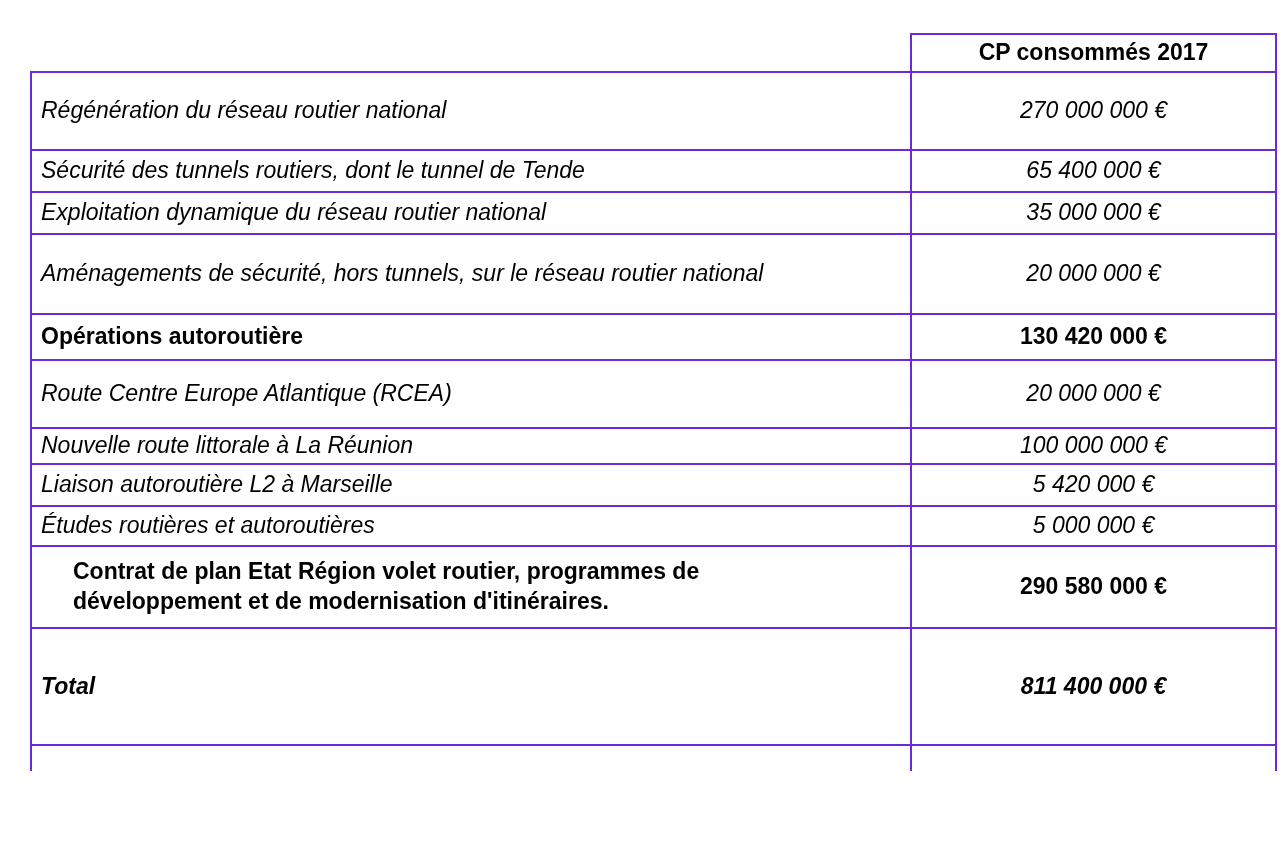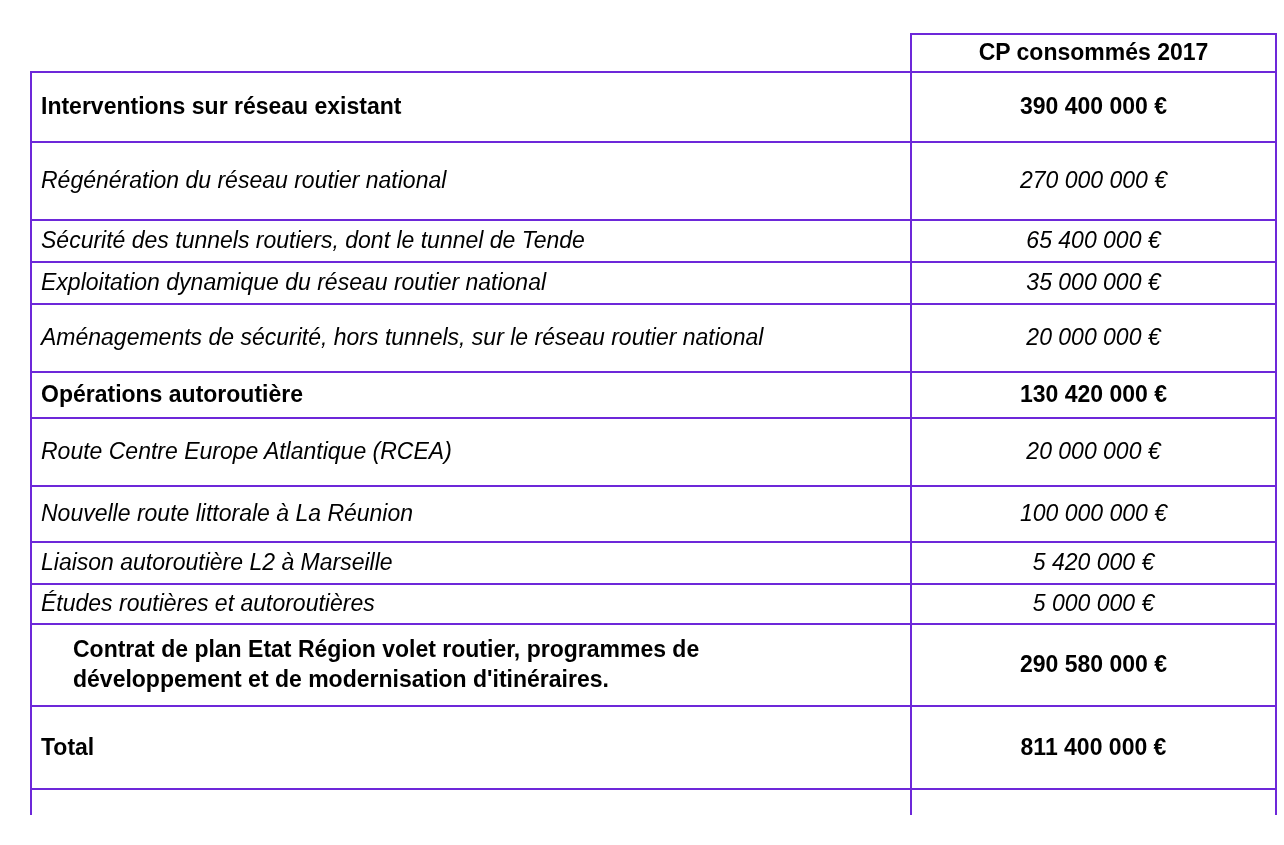--- a/index.html
+++ b/index.html
@@ -40,51 +40,47 @@
   }
   td.blank-cell {
     border: none;
     background: transparent;
   }
   tr.r-header  { height: 38px; }
   tr.r1  { height: 70px; }
   tr.r2  { height: 78px; }
   tr.r3  { height: 42px; }
   tr.r4  { height: 42px; }
-  tr.r5  { height: 68px; }
+  tr.r5  { height: 80px; }
   tr.r6  { height: 46px; }
   tr.r7  { height: 68px; }
-  tr.r8  { height: 56px; }
+  tr.r8  { height: 36px; }
   tr.r9  { height: 42px; }
   tr.r10 { height: 40px; }
   tr.r11 { height: 82px; }
-  tr.r12 { height: 83px; }
+  tr.r12 { height: 117px; font-style: italic; }
   tr.r-partial { height: 26px; }
   tr.r-partial td { border-bottom: none; }
   .wrap-limit { display: inline-block; max-width: 700px; margin-left: 32px; }
 </style>
 </head>
 <body>
 
 <table class="budget-table">
   <colgroup>
     <col class="c-label">
     <col class="c-value">
   </colgroup>
 
   <tbody>
       <tr class="r-header">
     <td class="blank-cell"></td>
     <td class="value-cell header-cell">CP consommés 2017</td>
   </tr>
 
-  <tr class="r1 bold">
-    <td class="label-cell">Interventions sur réseau existant</td>
-    <td class="value-cell">390 400 000 €</td>
-  </tr>
 
   <tr class="r2 italic">
     <td class="label-cell">Régénération du réseau routier national</td>
     <td class="value-cell">270 000 000 €</td>
   </tr>
 
   <tr class="r3 italic">
     <td class="label-cell">Sécurité des tunnels routiers, dont le tunnel de Tende</td>
     <td class="value-cell">65 400 000 €</td>
   </tr>

